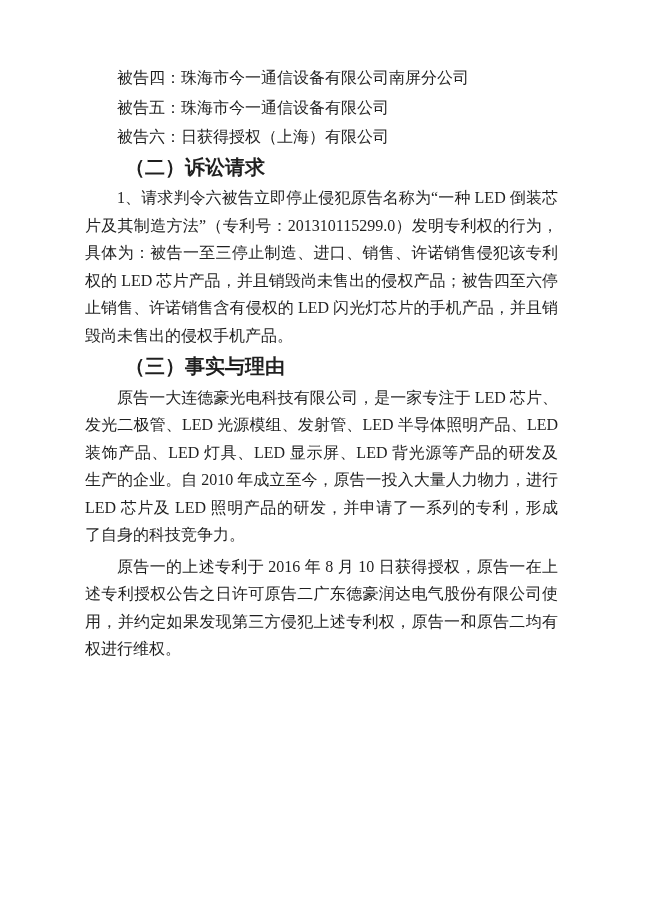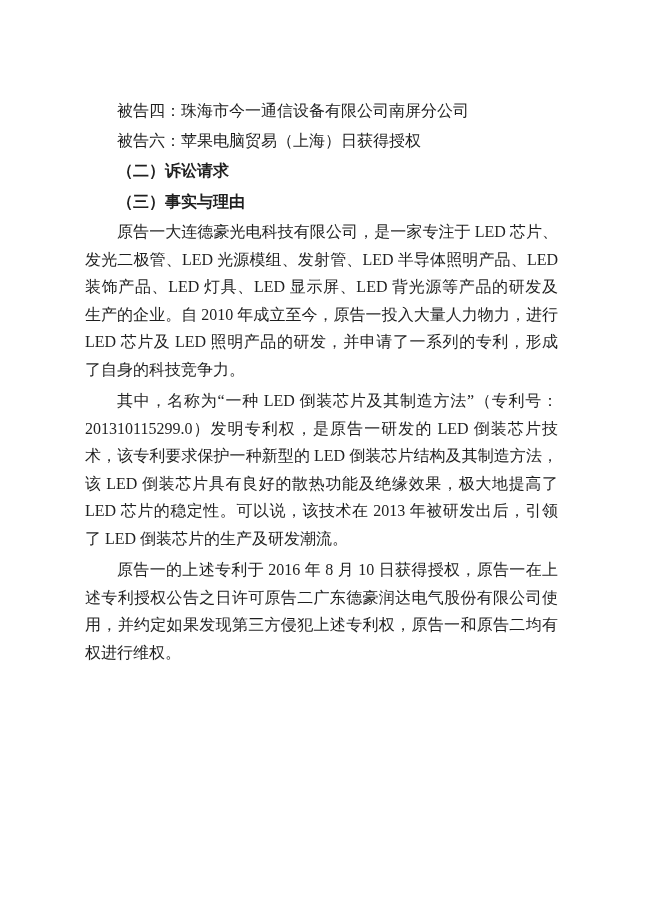--- a/index.html
+++ b/index.html
@@ -8,40 +8,39 @@
     background: #ffffff;
   }
   .page {
     position: relative;
     width: 650px;
     height: 820px;
     background: #ffffff;
     overflow: hidden;
     font-family: "Liberation Serif", "DejaVu Serif", serif;
     color: #1f1f1f;
-    margin-top: 33px;
   }
   .content {
     position: absolute;
     left: 85px;
     top: 64px;
     width: 473px;
     font-size: 16px;
     line-height: 27.5px;
   }
   .defendant-line {
     margin: 0 0 2px 0;
     text-indent: 2em;
     white-space: nowrap;
   }
   .section-heading {
     margin: 3px 0 3px 0;
     text-indent: 2em;
     font-weight: bold;
-    font-size: 16px;
+    font-size: 20px;
     line-height: 27.5px;
   }
   .para {
     margin: 0 0 4px 0;
     text-indent: 2em;
     text-align: justify;
     text-justify: inter-ideograph;
   }
   .page-number {
     position: absolute;
@@ -91,30 +90,31 @@
   }
 </style>
 </head>
 <body>
 
 <div class="page">
 
   <div class="content">
 
     <p class="defendant-line">被告四：珠海市今一通信设备有限公司南屏分公司</p>
-    <p class="defendant-line">被告六：苹果电脑贸易（上海）日获得授权</p>
+    <p class="defendant-line">被告五：珠海市今一通信设备有限公司</p>
+    <p class="defendant-line">被告六：日获得授权（上海）有限公司</p>
 
     <div>
       <div class="section-heading">（二）诉讼请求</div>
+      <p class="para">1、请求判令六被告立即停止侵犯原告名称为“一种 LED 倒装芯片及其制造方法”（专利号：201310115299.0）发明专利权的行为，具体为：被告一至三停止制造、进口、销售、许诺销售侵犯该专利权的 LED 芯片产品，并且销毁尚未售出的侵权产品；被告四至六停止销售、许诺销售含有侵权的 LED 闪光灯芯片的手机产品，并且销毁尚未售出的侵权手机产品。</p>
     </div>
 
     <div>
       <div class="section-heading">（三）事实与理由</div>
       <p class="para">原告一大连德豪光电科技有限公司，是一家专注于 LED 芯片、发光二极管、LED 光源模组、发射管、LED 半导体照明产品、LED 装饰产品、LED 灯具、LED 显示屏、LED 背光源等产品的研发及生产的企业。自 2010 年成立至今，原告一投入大量人力物力，进行 LED 芯片及 LED 照明产品的研发，并申请了一系列的专利，形成了自身的科技竞争力。</p>
-      <p class="para">其中，名称为“一种 LED 倒装芯片及其制造方法”（专利号：201310115299.0）发明专利权，是原告一研发的 LED 倒装芯片技术，该专利要求保护一种新型的 LED 倒装芯片结构及其制造方法，该 LED 倒装芯片具有良好的散热功能及绝缘效果，极大地提高了 LED 芯片的稳定性。可以说，该技术在 2013 年被研发出后，引领了 LED 倒装芯片的生产及研发潮流。</p>
       <p class="para">原告一的上述专利于 2016 年 8 月 10 日获得授权，原告一在上述专利授权公告之日许可原告二广东德豪润达电气股份有限公司使用，并约定如果发现第三方侵犯上述专利权，原告一和原告二均有权进行维权。</p>
 
     </div>
 
   </div>
 
   <div class="page-number">2</div>
 
   <div class="watermark">
     <div class="wm-row">

